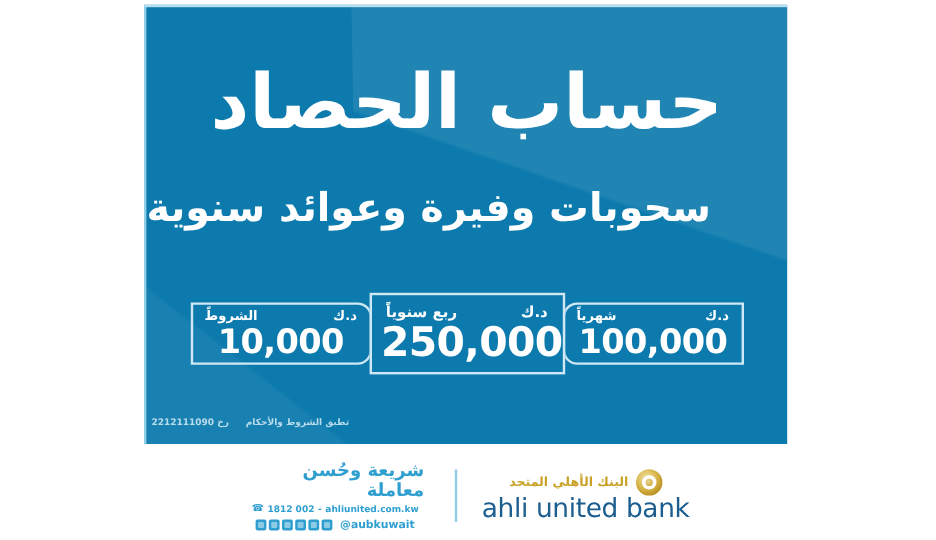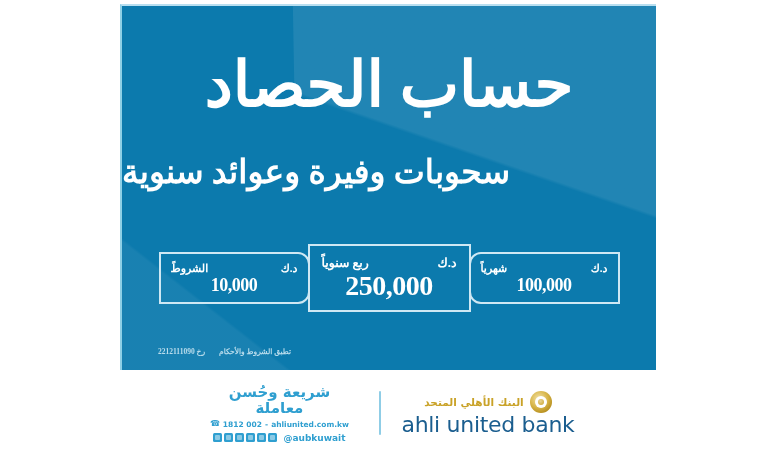--- a/index.html
+++ b/index.html
@@ -51,21 +51,20 @@
     width: 430px;
     height: 380px;
     background: linear-gradient(38deg, rgba(255,255,255,0.055) 0%, rgba(255,255,255,0.055) 52%, rgba(255,255,255,0) 52.5%);
     pointer-events: none;
   }
   .hero-inner {
     position: relative;
     z-index: 2;
     height: 100%;
     direction: rtl;
-    font-family: Liberation Serif, serif;
   }
 
   .headline {
     position: absolute;
     top: 48px;
     left: 0;
     right: 0;
     text-align: center;
     color: #ffffff;
     font-size: 63px;
@@ -136,27 +135,27 @@
     align-items: baseline;
     font-size: 11px;
     font-weight: bold;
     line-height: 1;
     color: #ffffff;
     margin-bottom: 2px;
     padding: 0 4px;
   }
   .prize.center .prize-label { font-size: 12.5px; margin-bottom: 3px; }
   .prize-amount {
-    font-size: 18px;
+    font-size: 28px;
     font-weight: bold;
     line-height: 1;
     letter-spacing: -0.5px;
     direction: ltr;
   }
-  .prize.center .prize-amount { font-size: 28px; }
+  .prize.center .prize-amount { font-size: 34px; }
 
   .terms {
     position: absolute;
     top: 341px;
     right: 365px;
     direction: rtl;
     color: #b9dcec;
     font-size: 7.5px;
     font-weight: bold;
     white-space: nowrap;
@@ -172,21 +171,21 @@
     top: 382px;
     width: 780px;
     height: 62px;
     display: flex;
     justify-content: center;
     align-items: center;
     gap: 0;
   }
   .footer-left {
     width: 148px;
-    text-align: center;
+    text-align: right;
     padding-right: 10px;
   }
   .calligraphy {
     color: #2f9fd0;
     font-size: 15px;
     font-weight: bold;
     direction: rtl;
     line-height: 1.1;
     letter-spacing: 0.5px;
     margin-bottom: 3px;

